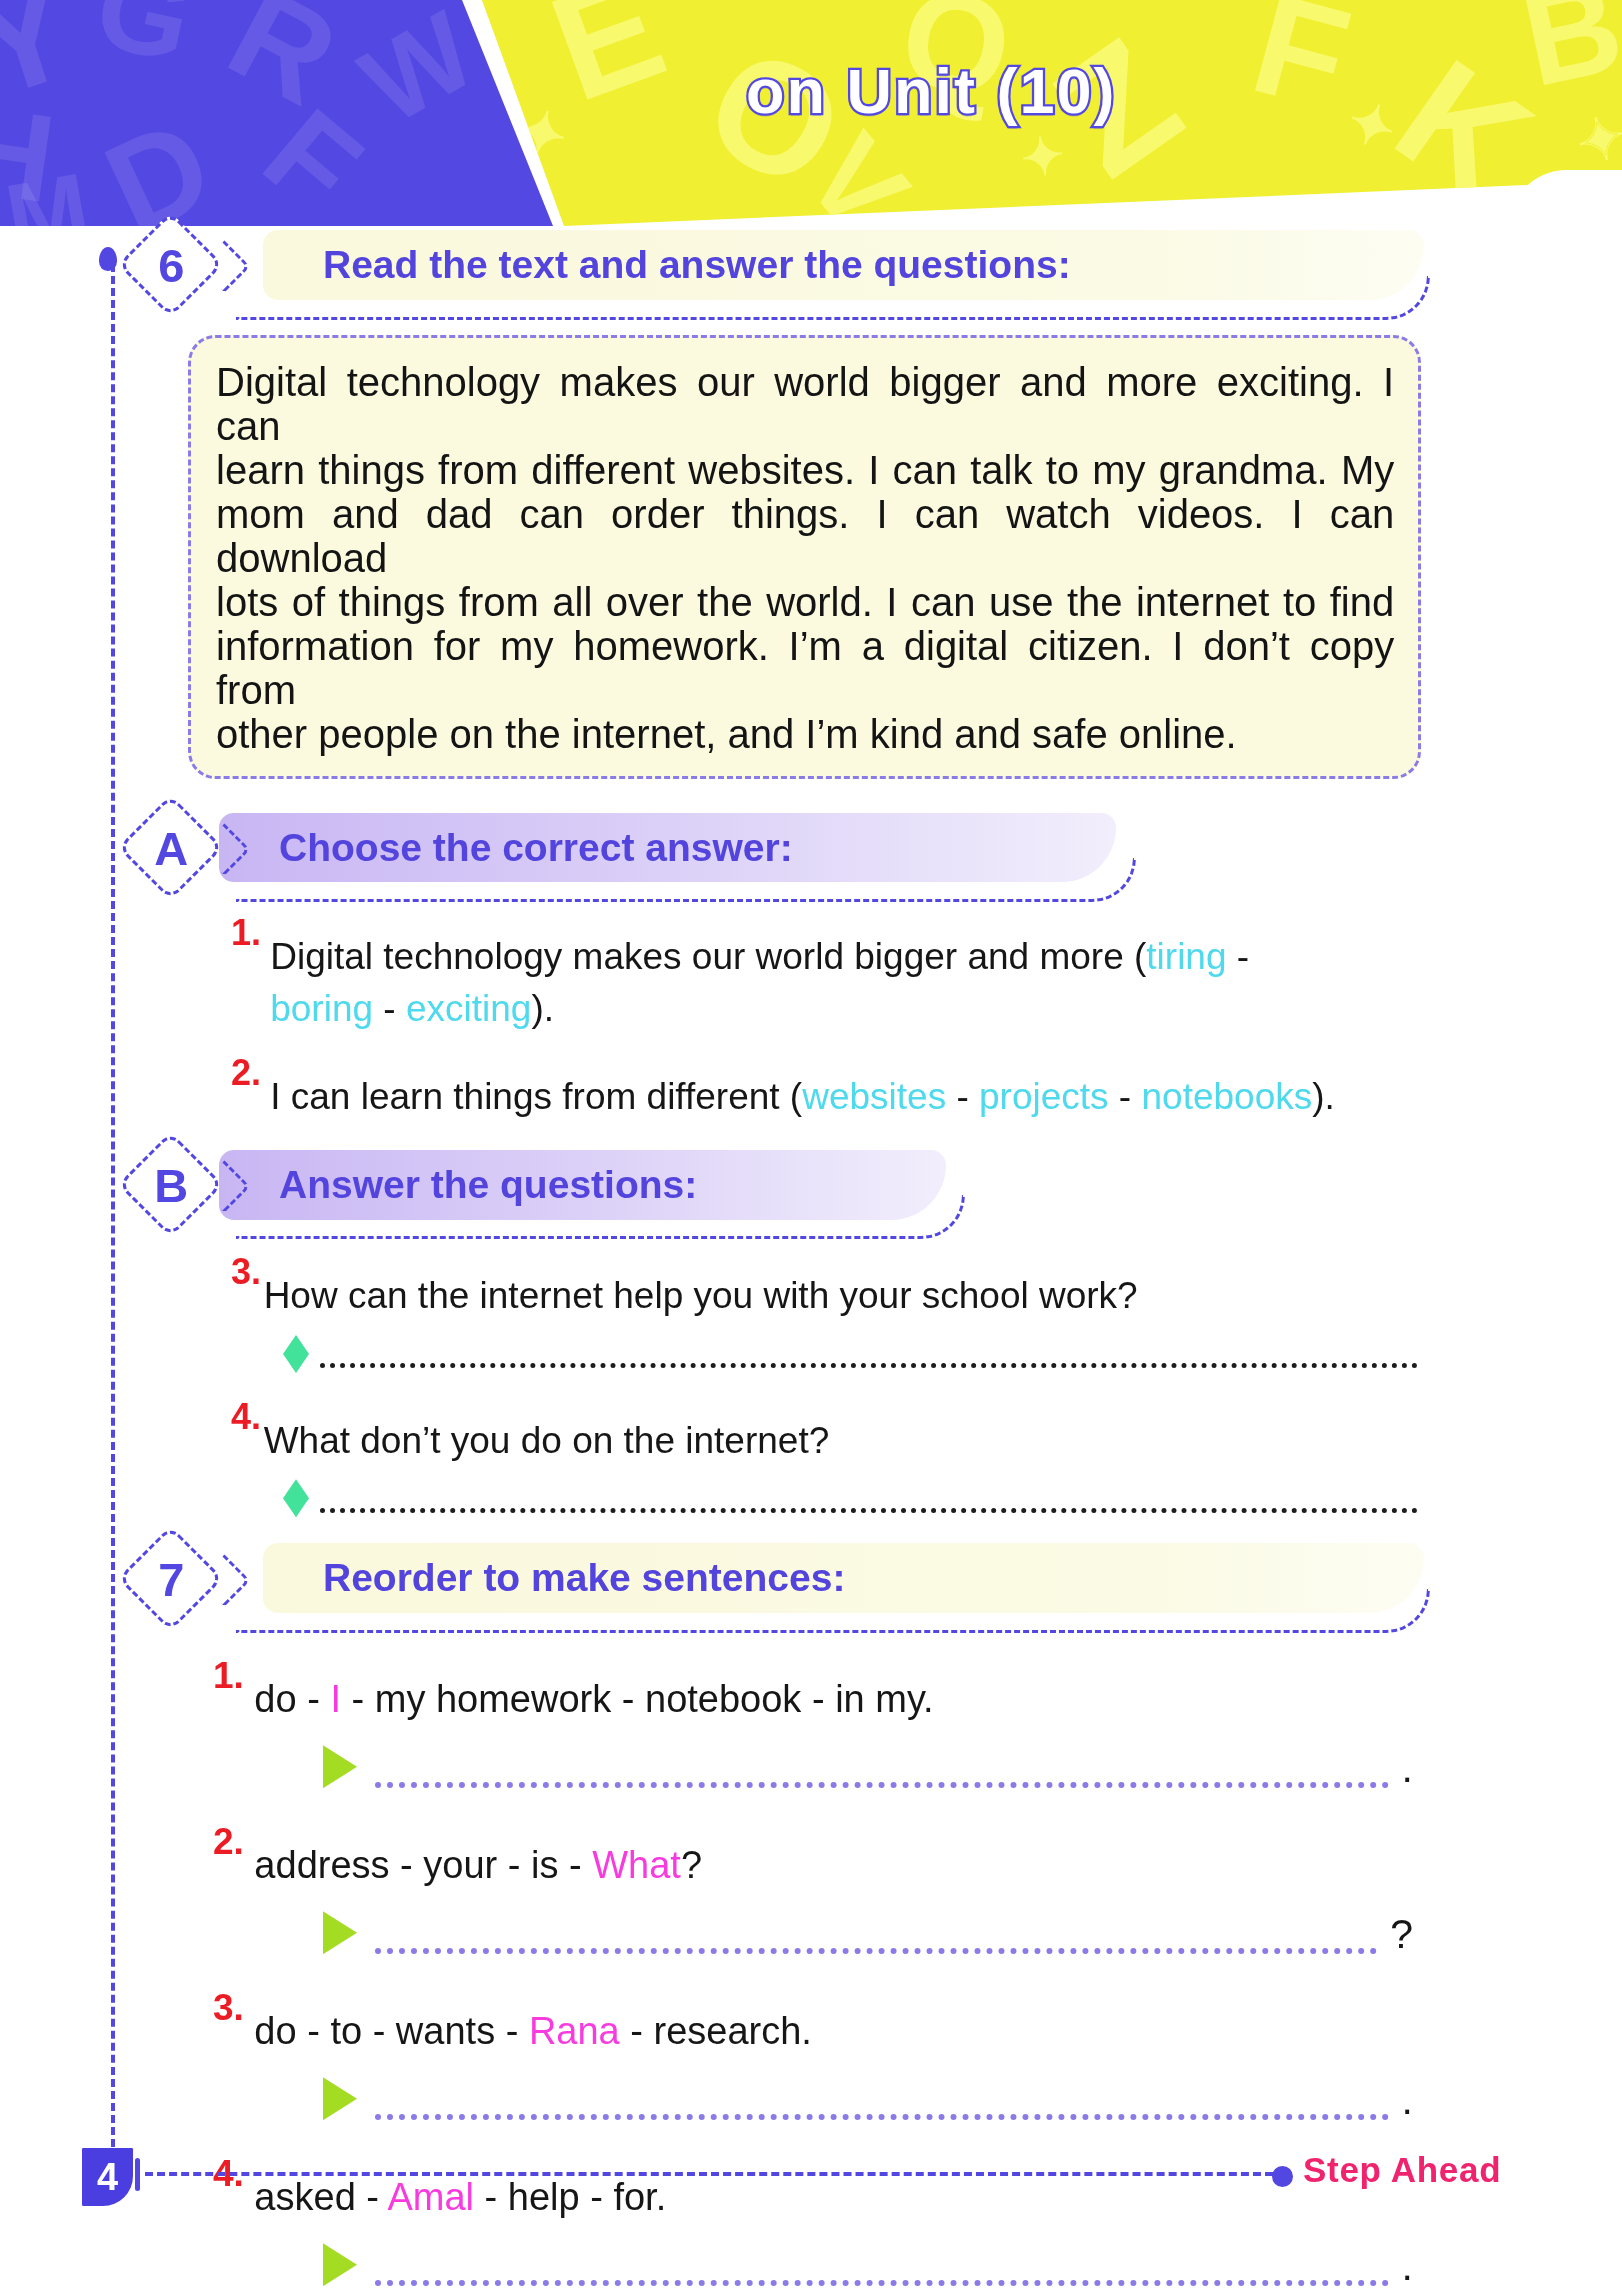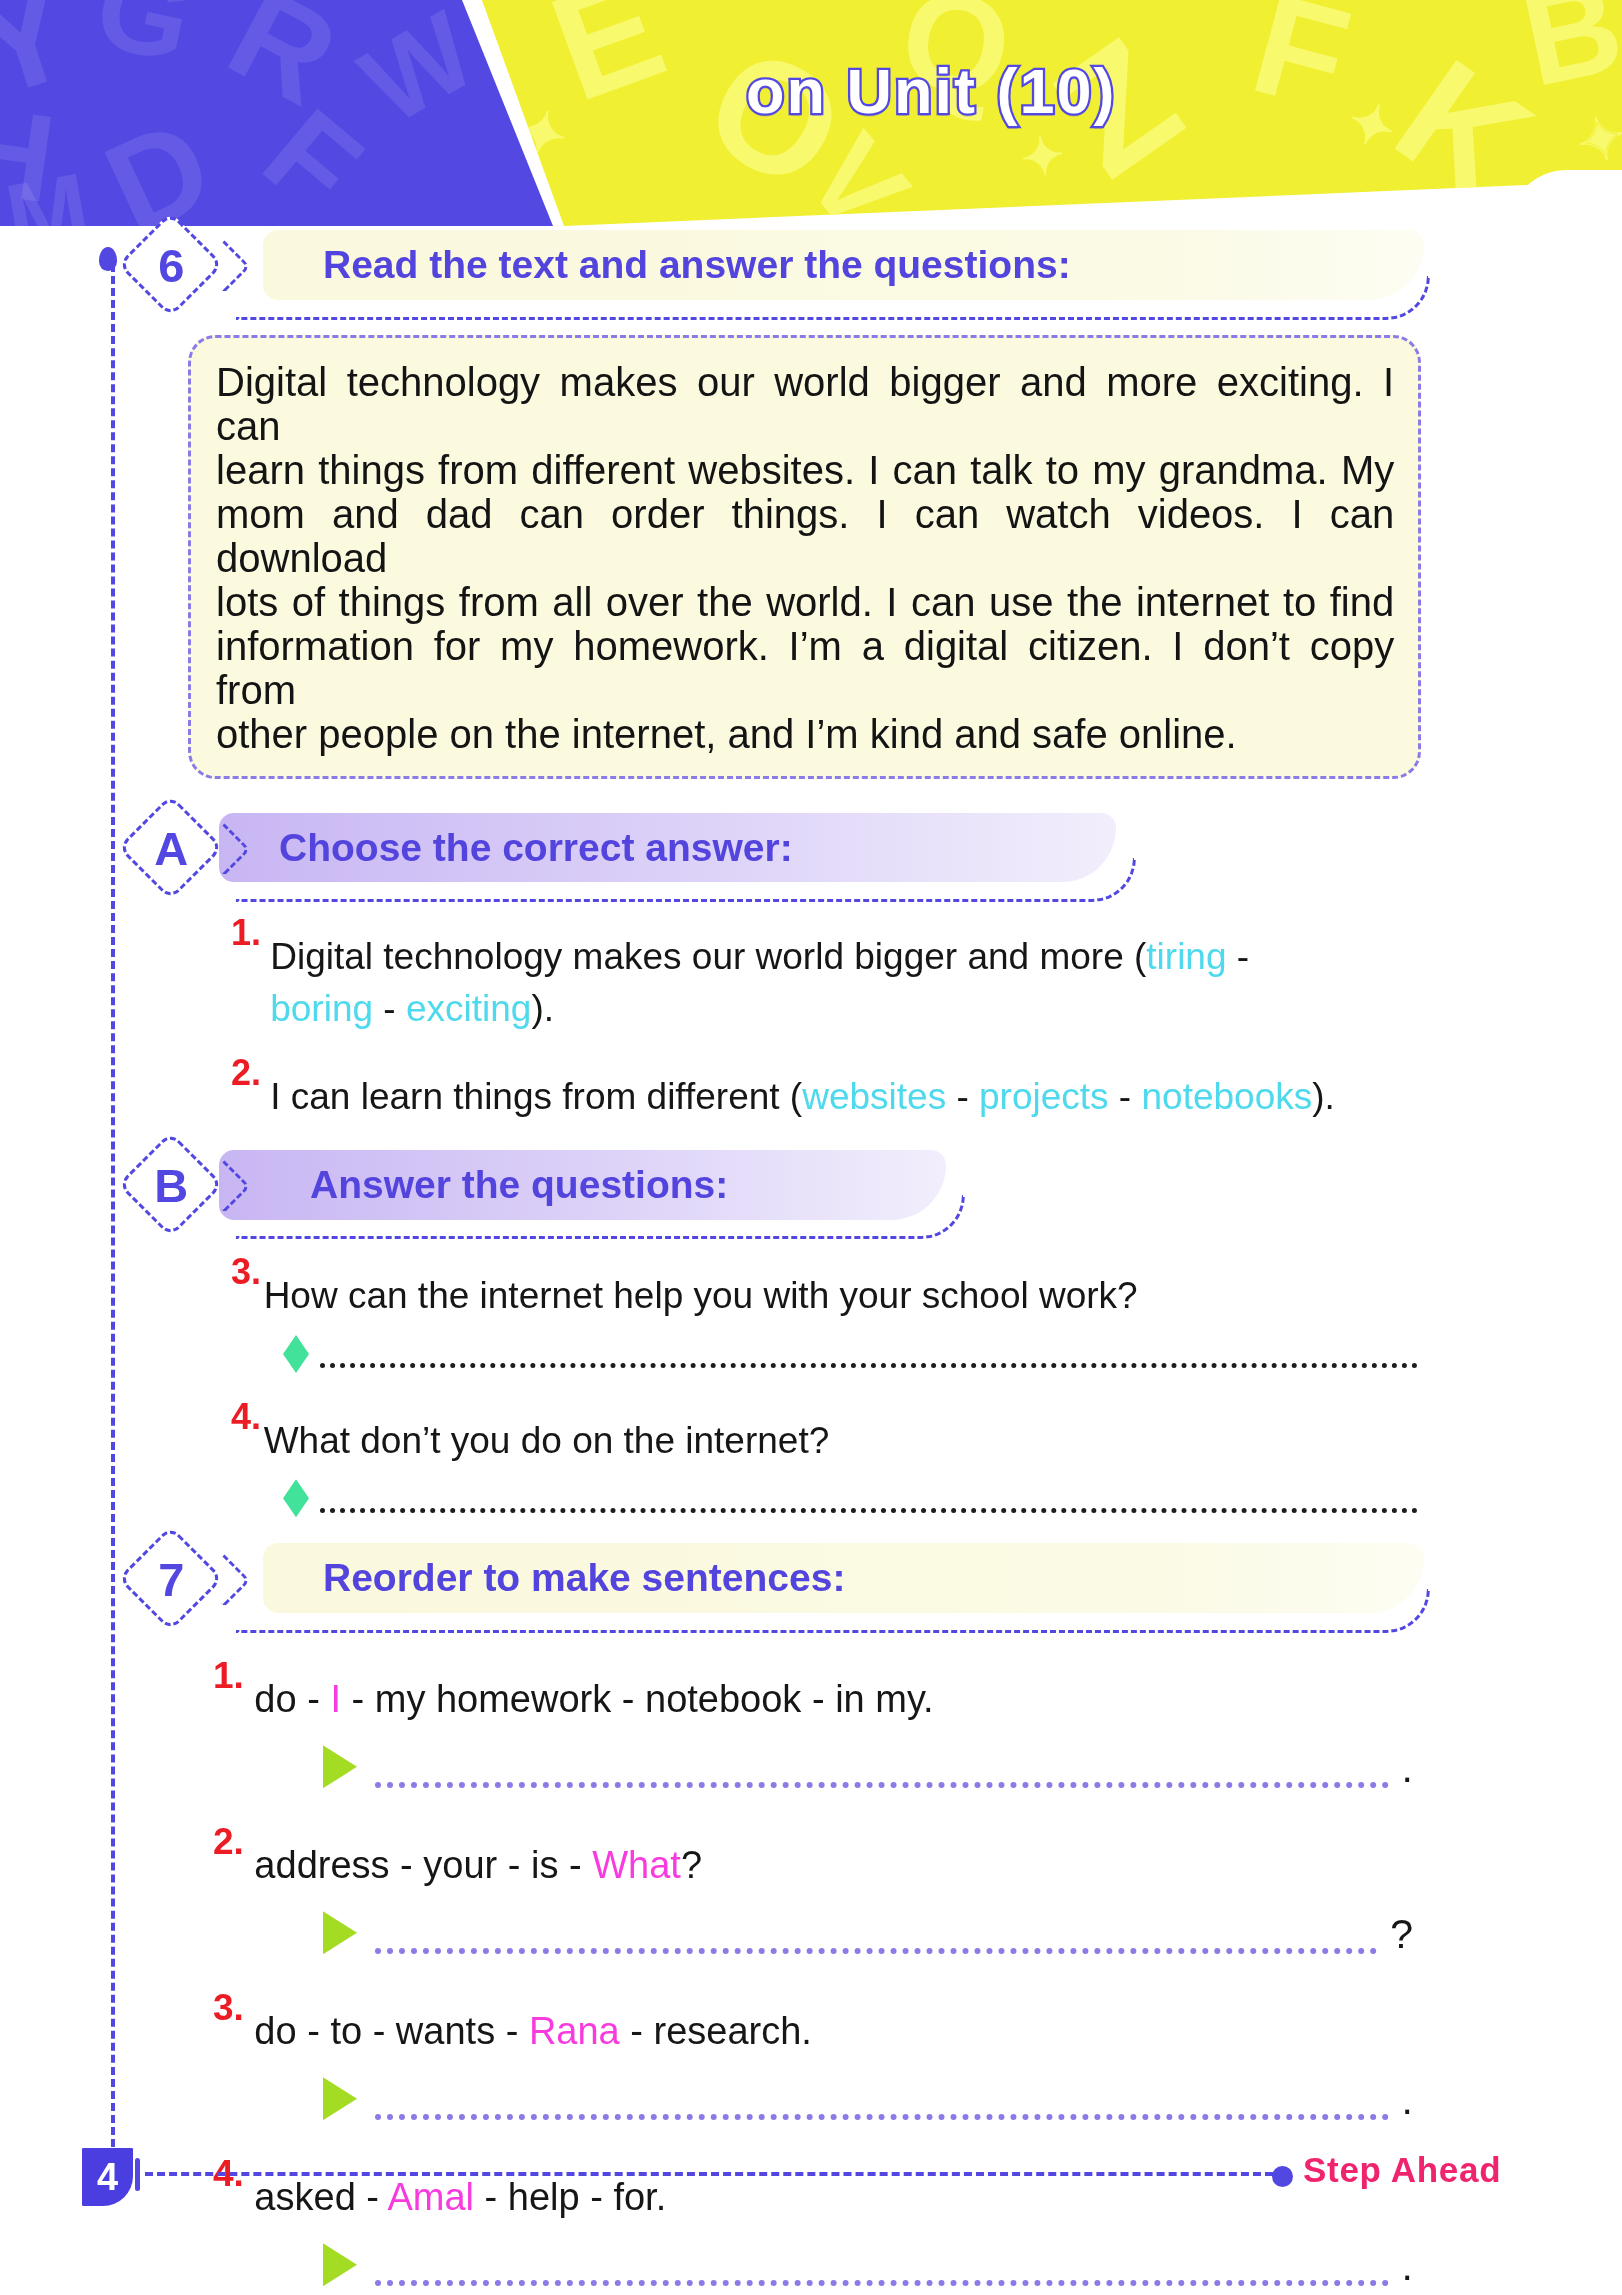--- a/index.html
+++ b/index.html
@@ -62,21 +62,21 @@
   .sec.lav .box{background:linear-gradient(90deg,#C8B6F3 0%,#DDD3F8 55%,#F2EEFC 100%);}
   .sec .title{font-size:39px;font-weight:bold;color:#5244DC;padding-left:60px;white-space:nowrap;}
   .badge-wrap{position:absolute;left:2.6px;top:-5.2px;width:105px;height:89px;z-index:3;}
   .badge{position:absolute;left:9.2px;top:2.6px;width:69px;height:69px;background:#ffffff;
     border:3.9px dashed #5247E0;border-radius:13px;transform:rotate(45deg);}
   .badge-label{position:absolute;left:9.2px;top:2.6px;width:77px;height:77px;display:flex;
     align-items:center;justify-content:center;font-size:47px;font-weight:bold;color:#5247E0;}
   .chev{position:absolute;left:82px;top:23.6px;width:34px;height:34px;transform:rotate(45deg);
     border-top:3.9px dashed #5247E0;border-right:3.9px dashed #5247E0;border-top-right-radius:7.9px;}
   .secA .box{right:314px;} .secA .swoosh{right:294px;}
-  .secB .box{right:484px;padding-left:31px;} .secB .swoosh{right:465px;}
+  .secB .box{right:484px;} .secB .swoosh{right:465px;}
 
   
   .passage{margin:26px 9.2px 0 67px;border:3.3px dashed #8A7BE8;border-radius:27.5px;background:#FBFADF;
     padding:22px 23.6px 19.6px 25px;color:#141414;}
   .p-line{font-size:40px;line-height:44px;text-align:justify;text-align-last:justify;}
   .p-line.last{text-align-last:left;}
 
   
   .qa{display:flex;margin:17px 0 0 110px;}
   .qnum{color:#EC1C24;font-weight:bold;font-size:36px;line-height:47px;flex:none;margin-right:9.2px;}

